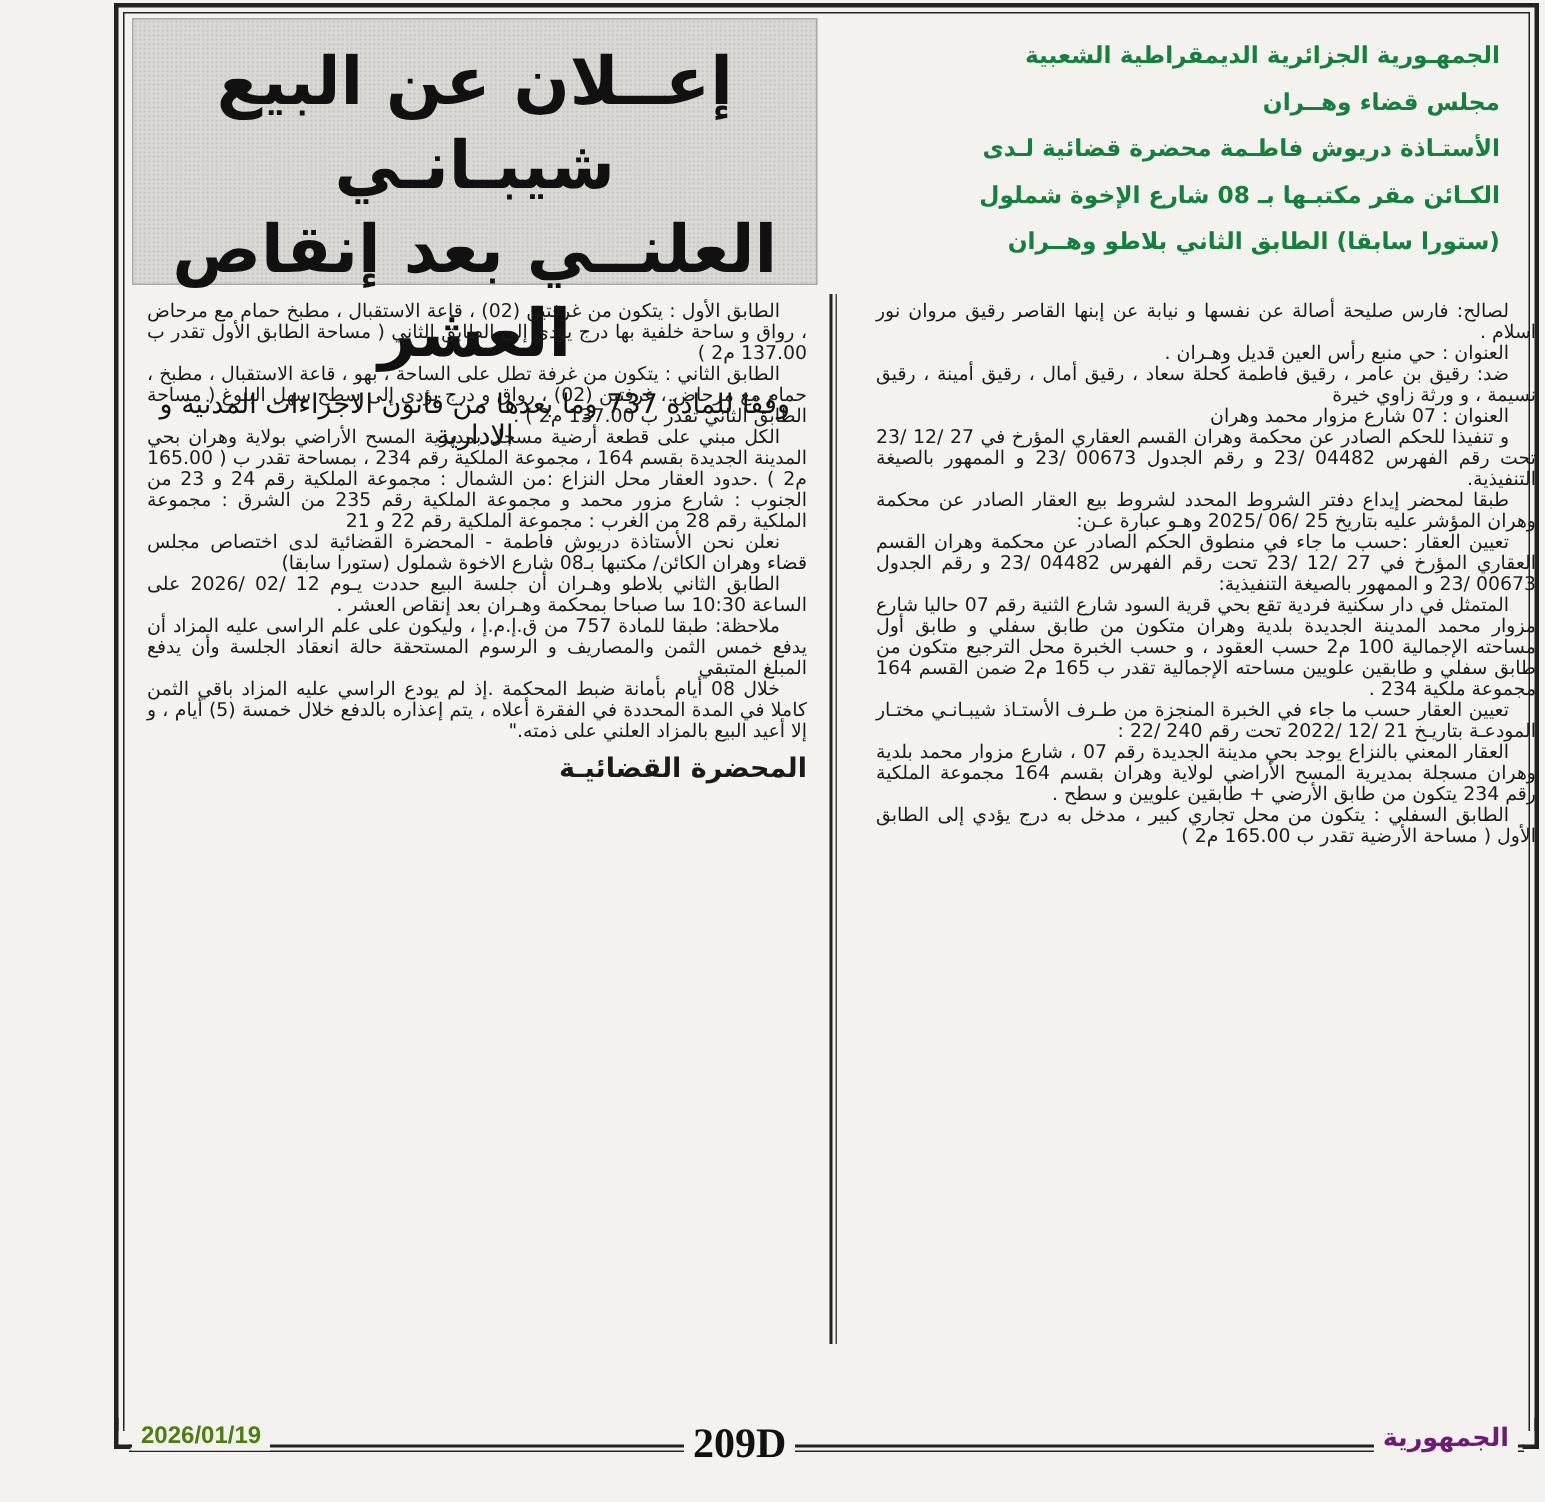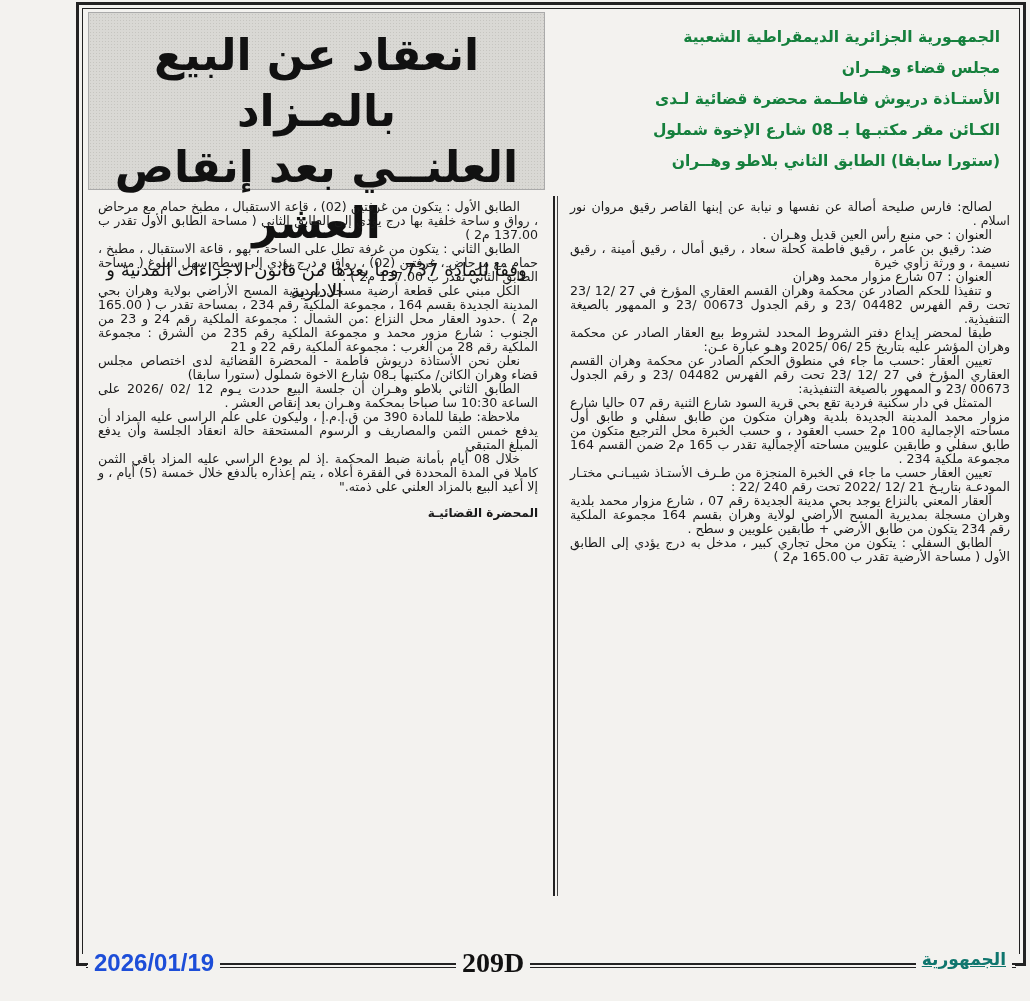--- a/index.html
+++ b/index.html
@@ -56,71 +56,70 @@
     direction: rtl; text-align: right;
     font-family: "DejaVu Sans", sans-serif; font-weight: bold;
     font-size: 15.5px; line-height: 31px; color: #15803d;
   }
   .header-block div { white-space: nowrap; }
   .col {
     position: absolute; direction: rtl; text-align: justify;
     font-family: "DejaVu Sans", sans-serif;
     font-size: 12.6px; line-height: 14px; color: #1a1a1a;
   }
-  .col-right { left: 570px; top: 200px; width: 440px; }
+  .col-right { left: 584px; top: 200px; width: 440px; }
   .col-left  { left: 98px;  top: 200px; width: 440px; }
   .col p { margin: 0; }
   .col p.indent { text-indent: 18px; }
   .signature {
-    font-weight: bold; font-size: 12px; margin-top: 12px !important;
+    font-weight: bold; font-size: 18px; margin-top: 12px !important;
   }
   .footer {
     position: absolute; left: 76px; top: 945px; width: 950px; height: 40px;
   }
   .footer-line {
     position: absolute; top: 18px; height: 0;
     border-top: 2px solid #222; border-bottom: 1px solid #222; padding-top: 2px;
   }
   .footer-corner-l {
     position: absolute; left: 0; top: 0; width: 8px; height: 18px;
     border-left: 3px solid #222; border-bottom: 3px solid #222;
   }
   .footer-corner-r {
     position: absolute; right: 0; top: 0; width: 8px; height: 18px;
     border-right: 3px solid #222; border-bottom: 3px solid #222;
   }
   .footer-date {
     position: absolute; left: 12px; top: 4px;
     font-family: "Liberation Sans", sans-serif; font-weight: bold;
-    font-size: 24px; color: #1d4ed8; background: #f3f2ef; padding: 0 6px;
+    font-size: 16px; color: #4d7c0f; background: #f3f2ef; padding: 0 6px;
   }
   .footer-page {
     position: absolute; left: 380px; top: 2px;
     font-family: "Liberation Serif", serif; font-weight: bold;
     font-size: 28px; color: #111; background: #f3f2ef; padding: 0 6px;
   }
   .footer-logo {
     position: absolute; right: 14px; top: 4px; direction: rtl;
     font-family: "DejaVu Sans", sans-serif; font-weight: bold;
-    font-size: 17px; color: #0f766e; background: #f3f2ef; padding: 0 6px;
+    font-size: 17px; color: #701a75; background: #f3f2ef; padding: 0 6px;
     letter-spacing: 0.5px;
-    text-decoration: underline;
   }
 </style>
 </head>
 <body>
 
 <div class="frame-outer"></div>
 <div class="frame-inner"></div>
 <div class="col-divider"></div>
 <div class="col-divider2"></div>
 
 <div class="title-box">
   <div class="title-main">
-    <div>انعقاد عن البيع بالمـزاد</div>
+    <div>إعــلان عن البيع شيبـانـي</div>
     <div>العلنــي  بعد إنقاص العشر</div>
   </div>
   <div class="title-sub">وفقا للمادة 737 وما بعدها من قانون الاجراءات المدنية و الادارية</div>
 </div>
 
 <div class="header-block">
   <div>الجمهـورية الجزائرية الديمقراطية الشعبية</div>
   <div>مجلس قضاء وهــران</div>
   <div>الأستـاذة دريوش فاطـمة محضرة قضائية لـدى</div>
   <div>الكـائن مقر مكتبـها بـ 08 شارع الإخوة شملول</div>
@@ -140,21 +139,21 @@
   <p class="indent">العقار المعني بالنزاع يوجد بحي مدينة الجديدة رقم 07 ، شارع مزوار محمد بلدية وهران مسجلة بمديرية المسح الأراضي لولاية وهران بقسم 164 مجموعة الملكية رقم 234 يتكون من طابق الأرضي + طابقين علويين و سطح .</p>
   <p class="indent">الطابق السفلي : يتكون من محل تجاري كبير ، مدخل به درج يؤدي إلى الطابق الأول ( مساحة الأرضية تقدر ب 165.00 م2 )</p>
 </div>
 
 <div class="col col-left">
   <p class="indent">الطابق الأول : يتكون من غرفتين (02) ، قاعة الاستقبال ، مطبخ حمام مع مرحاض ، رواق و ساحة خلفية بها درج يؤدي إلى الطابق الثاني ( مساحة الطابق الأول تقدر ب 137.00 م2 )</p>
   <p class="indent">الطابق الثاني : يتكون من غرفة تطل على الساحة ، بهو ، قاعة الاستقبال ، مطبخ ، حمام مع مرحاض ، غرفتين (02) ، رواق و درج يؤدي إلى سطح سهل البلوغ ( مساحة الطابق الثاني تقدر ب 137.00 م2 ) .</p>
   <p class="indent">الكل مبني على قطعة أرضية مسجل بمديرية المسح الأراضي بولاية وهران بحي المدينة الجديدة بقسم 164 ، مجموعة الملكية رقم 234 ، بمساحة تقدر ب ( 165.00 م2 ) .حدود العقار محل النزاع :من الشمال : مجموعة الملكية رقم 24 و 23 من الجنوب : شارع مزور محمد و مجموعة الملكية رقم 235 من الشرق : مجموعة الملكية رقم 28 من الغرب : مجموعة الملكية رقم 22 و 21</p>
   <p class="indent">نعلن نحن الأستاذة  دريوش فاطمة - المحضرة القضائية لدى اختصاص مجلس قضاء وهران الكائن/ مكتبها بـ08 شارع الاخوة شملول (ستورا سابقا)</p>
   <p class="indent">الطابق الثاني بلاطو وهـران أن جلسة البيع حددت يـوم 12 /02 /2026 على الساعة  10:30 سا صباحا  بمحكمة وهـران بعد إنقاص العشر .</p>
-  <p class="indent">ملاحظة:  طبقا للمادة 390 من ق.إ.م.إ ، وليكون على علم الراسى عليه المزاد أن يدفع خمس الثمن والمصاريف و الرسوم المستحقة حالة انعقاد الجلسة وأن يدفع المبلغ المتبقي</p>
+  <p class="indent">ملاحظة:  طبقا للمادة 757 من ق.إ.م.إ ، وليكون على علم الراسى عليه المزاد أن يدفع خمس الثمن والمصاريف و الرسوم المستحقة حالة انعقاد الجلسة وأن يدفع المبلغ المتبقي</p>
   <p class="indent">خلال 08 أيام  بأمانة ضبط المحكمة .إذ لم يودع الراسي عليه المزاد باقي الثمن كاملا في المدة المحددة في الفقرة أعلاه ، يتم إعذاره بالدفع خلال خمسة (5) أيام ، و إلا أعيد  البيع بالمزاد العلني على ذمته."</p>
   <p class="signature">المحضرة القضائيـة</p>
 </div>
 
 <div class="footer">
   <div class="footer-corner-l"></div>
   <div class="footer-corner-r"></div>
   <div class="footer-line" style="left:10px; width:930px;"></div>
   <span class="footer-date">2026/01/19</span>
   <span class="footer-page">209D</span>

